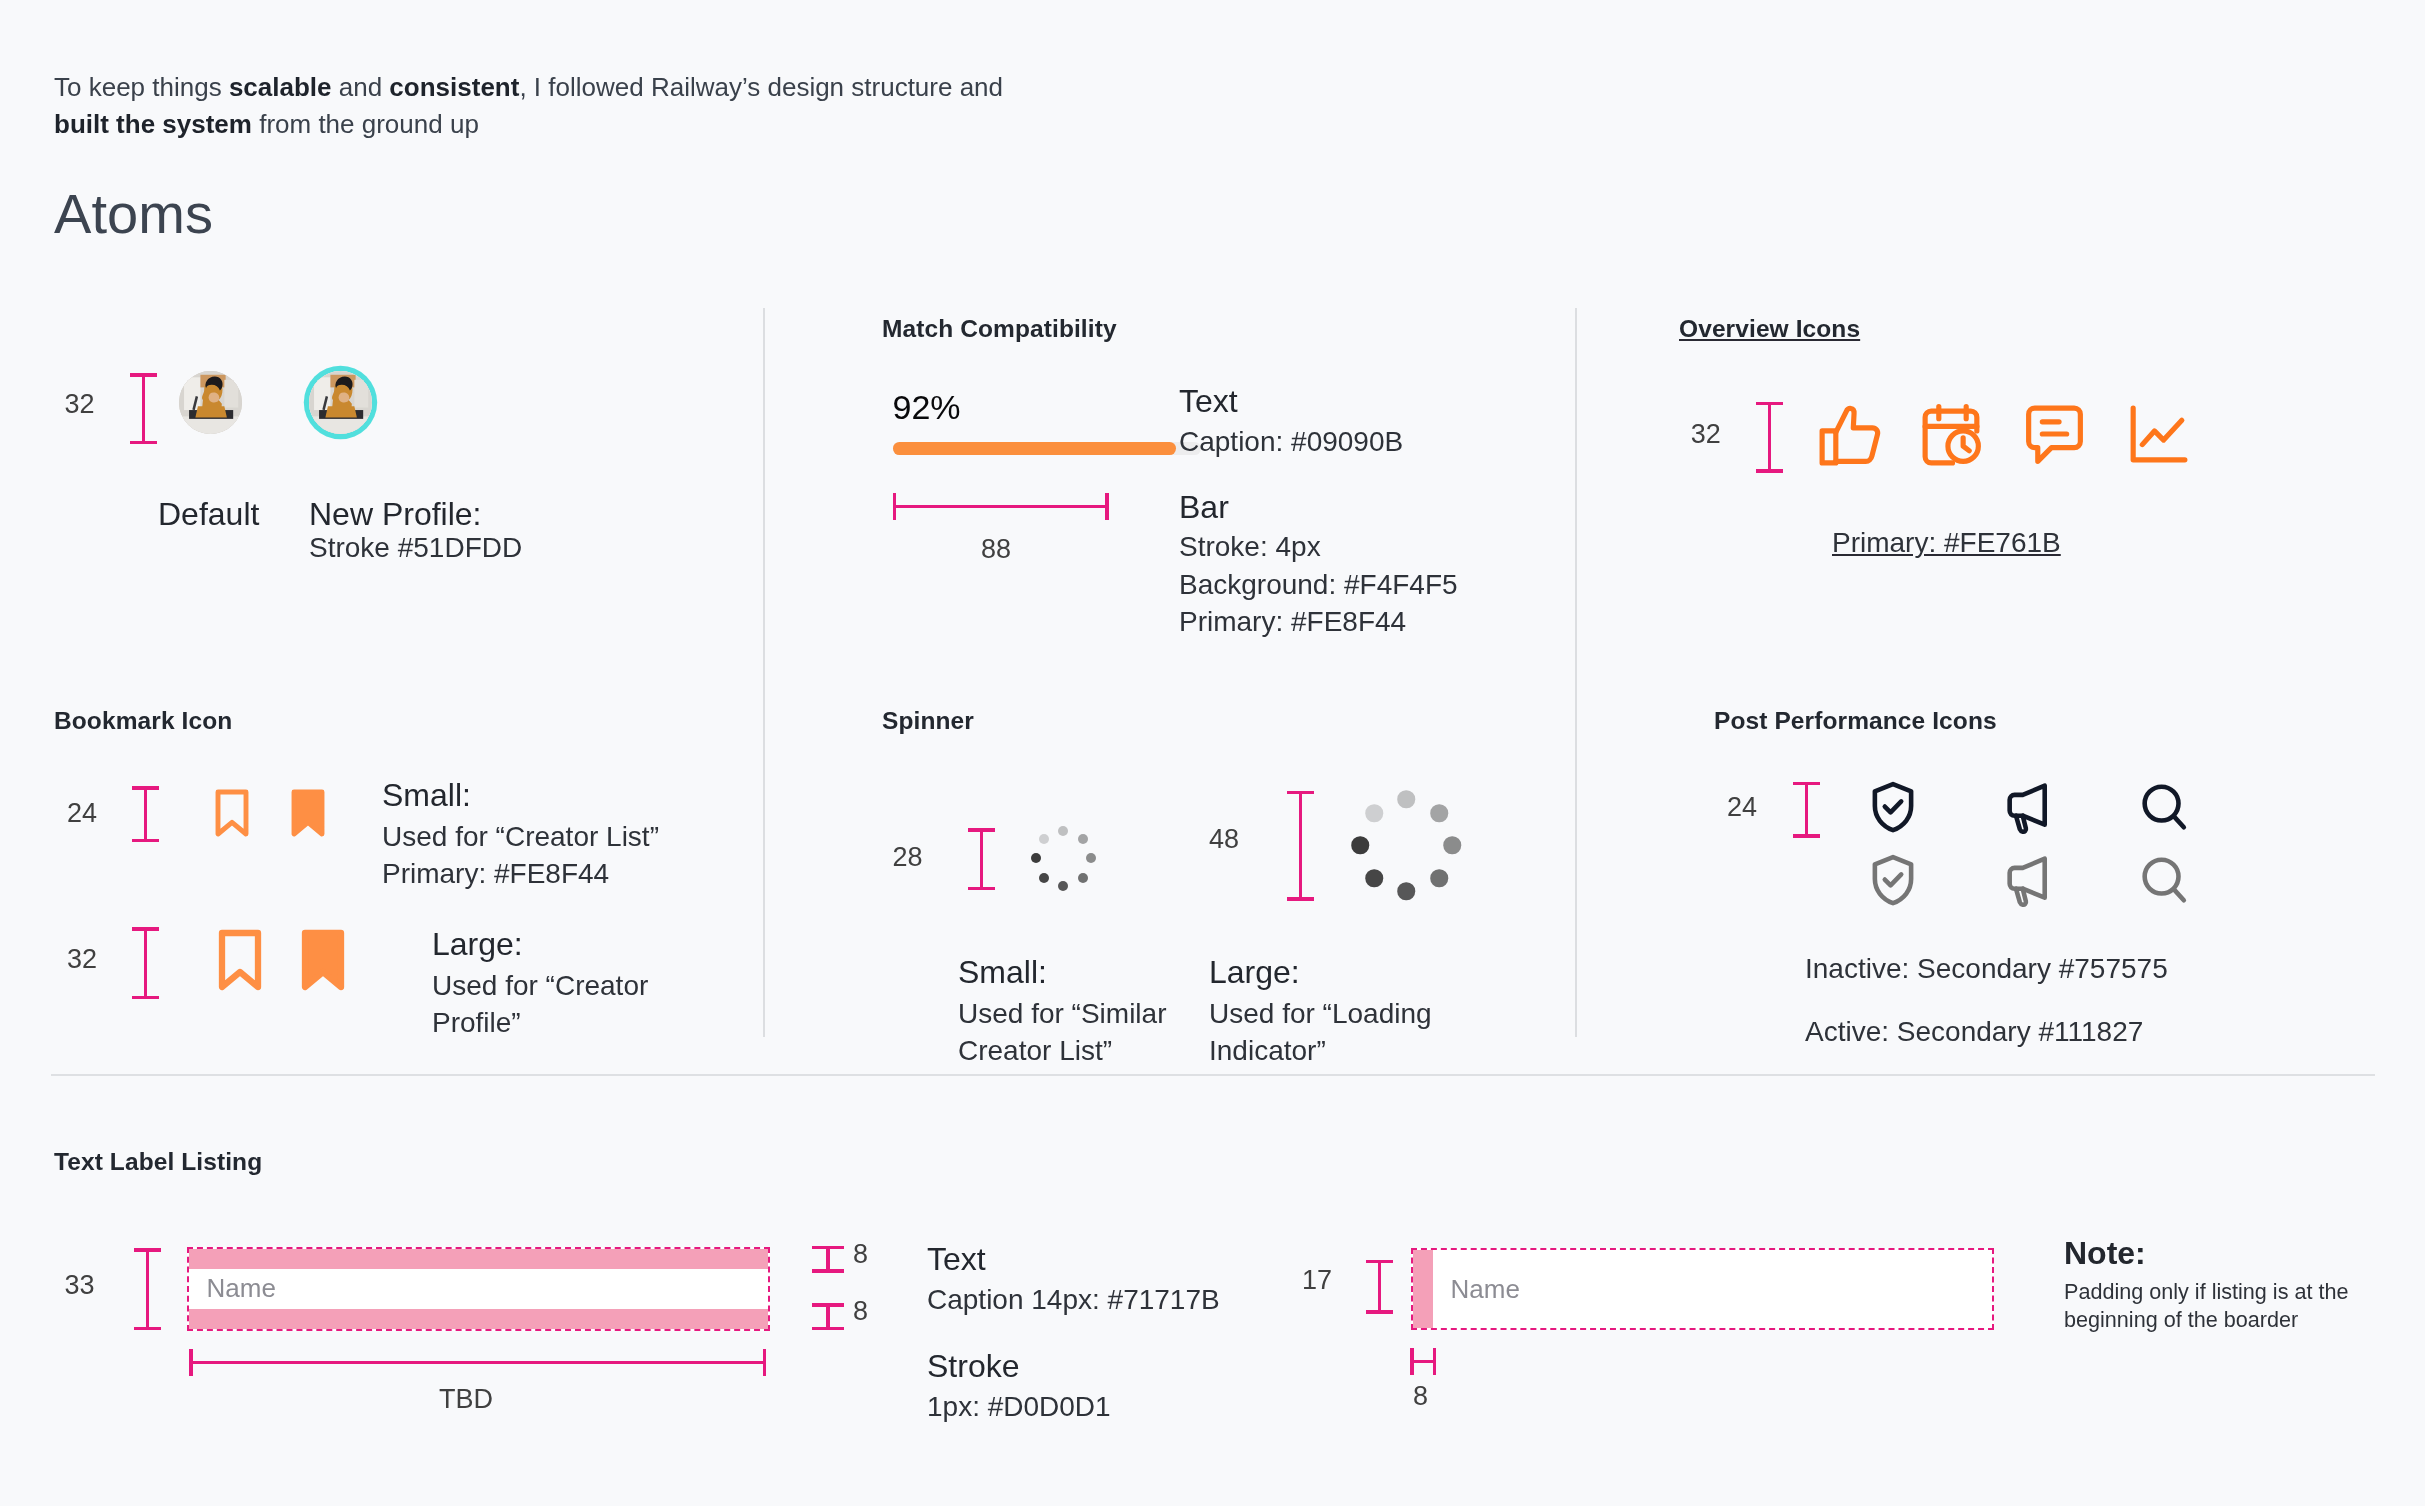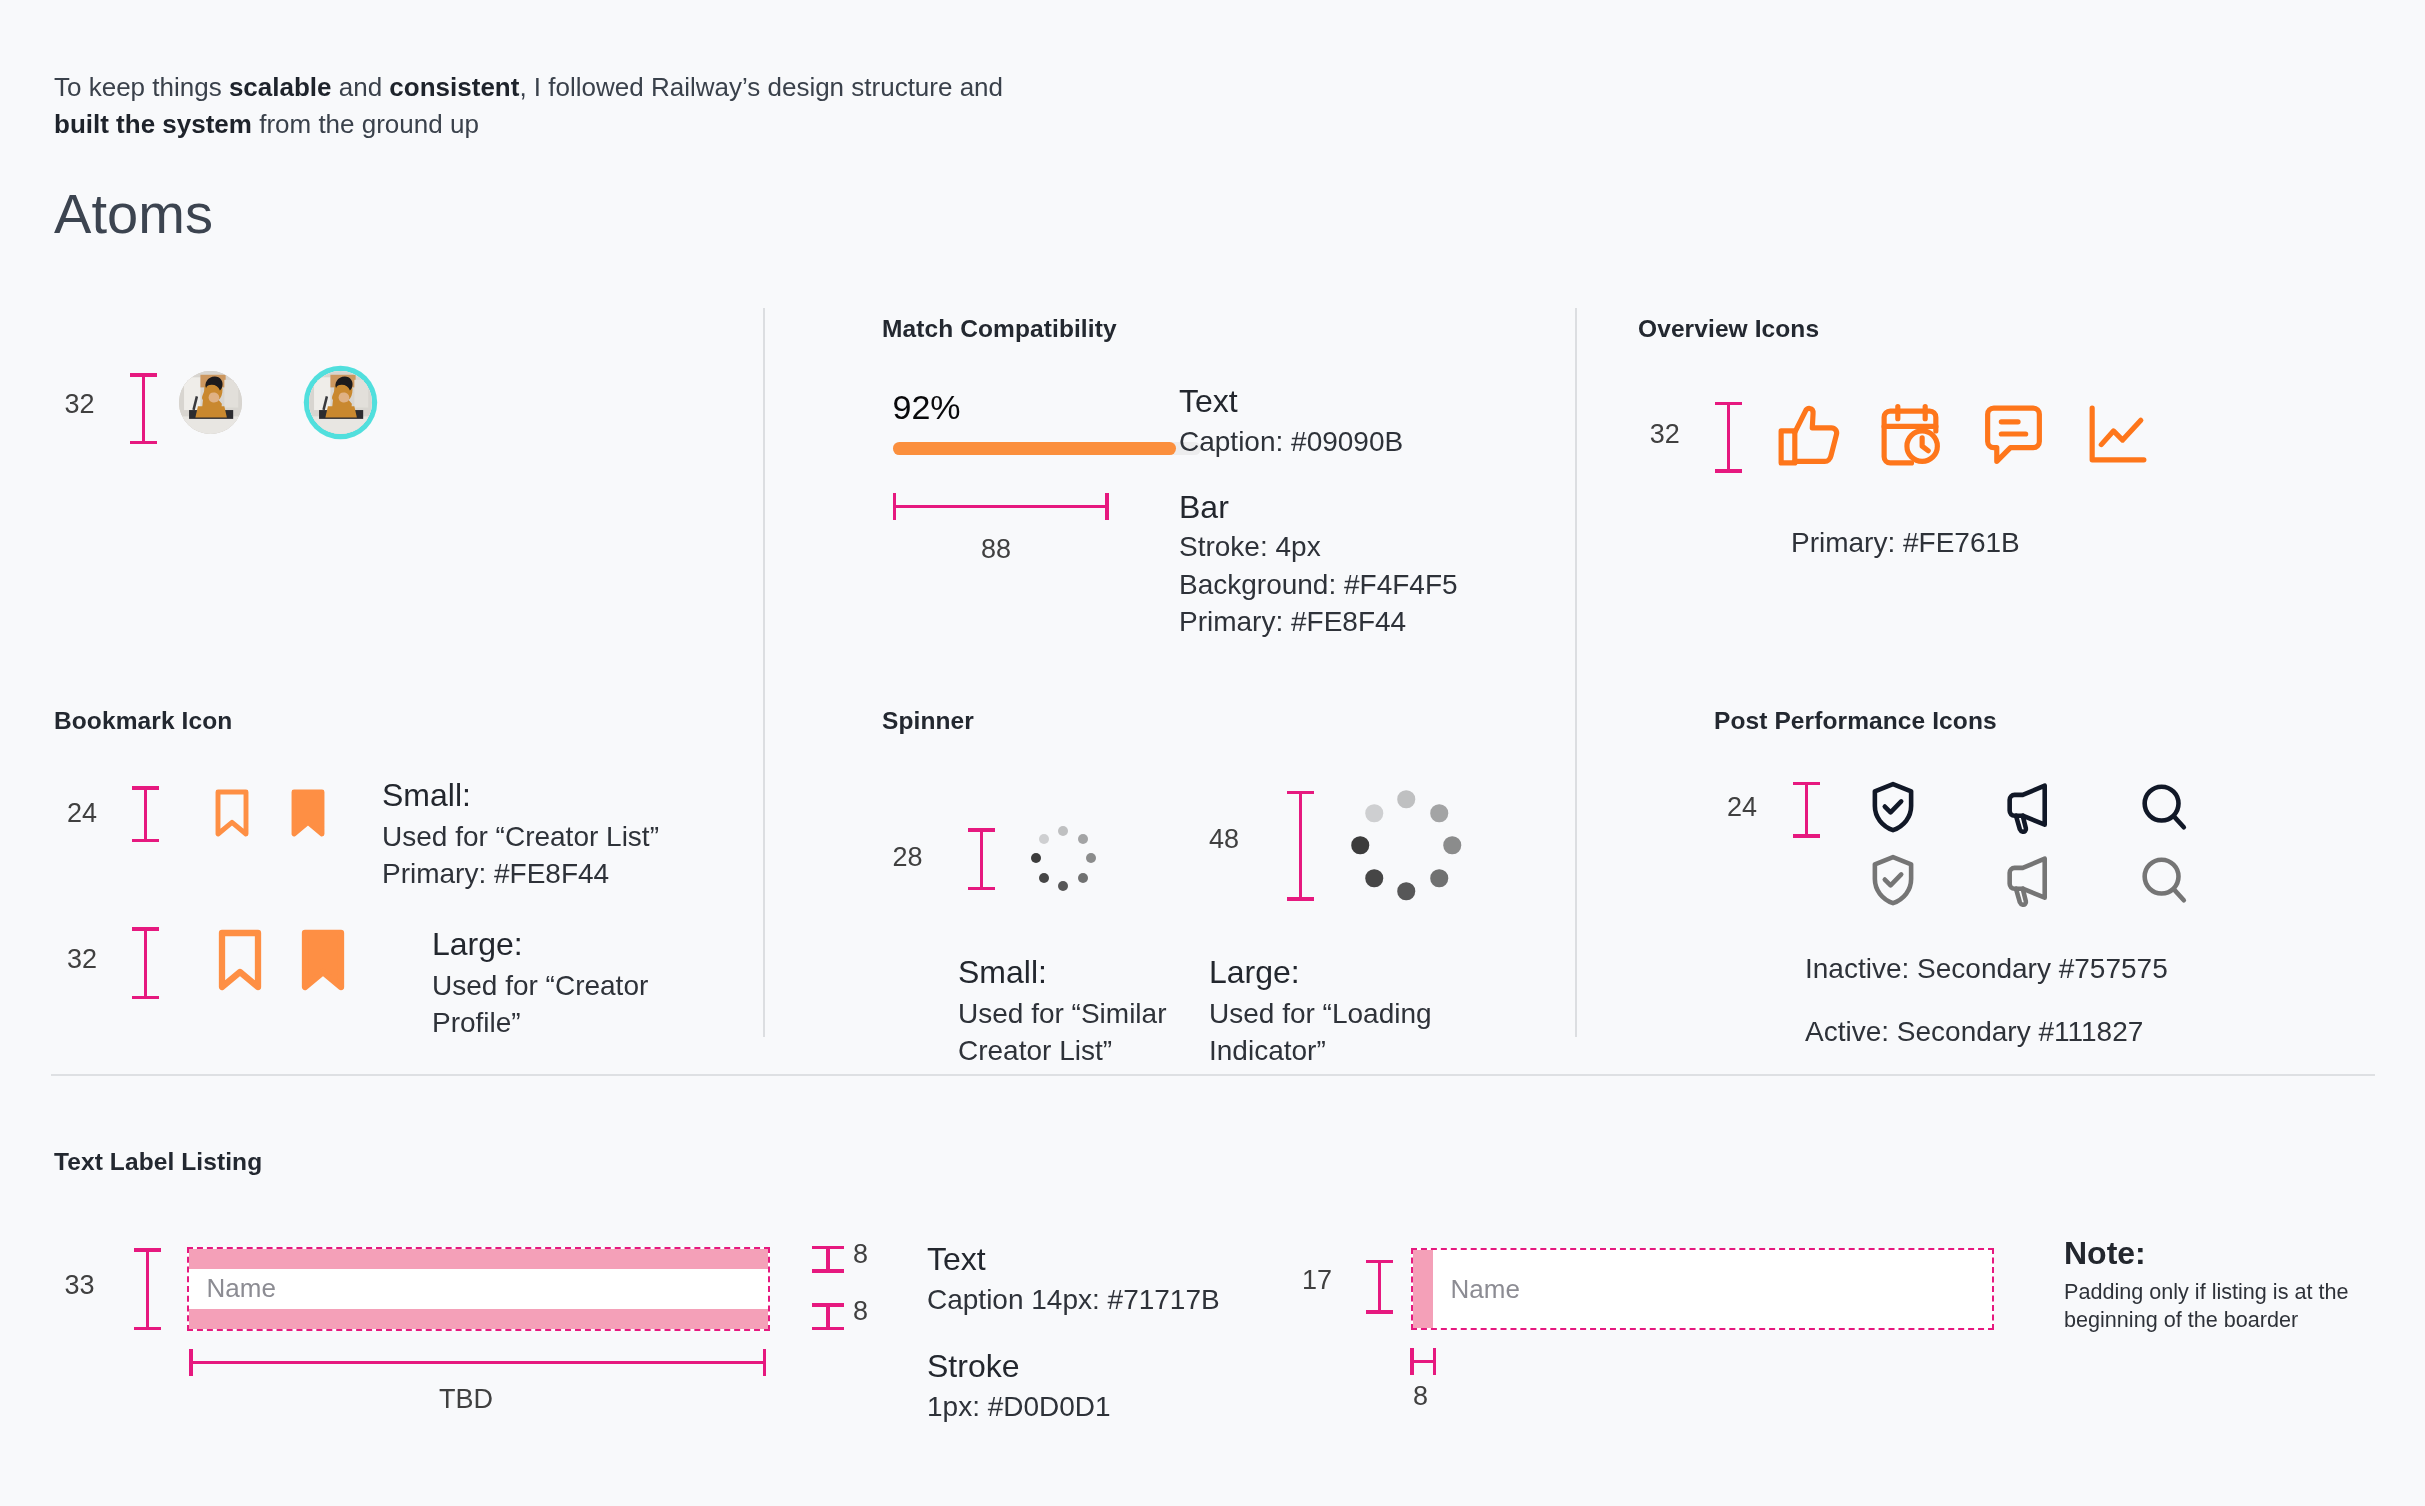--- a/index.html
+++ b/index.html
@@ -152,20 +152,25 @@
           <rect x="16" y="62" width="70" height="14" fill="#2B2B2F"></rect>
           <path d="M40 30c0-9 7-16 15-16s14 7 14 16c0 7-2 12-6 16l5 6-1 14H36l2-20c-4-5 2-10 2-16z" fill="#C9882F"></path>
           <path d="M44 16c4-8 18-10 23-2 4 6 2 14-2 17-2-6-7-9-13-9-5 0-8 2-9 5-2-3-1-8 1-11z" fill="#1C1A1C"></path>
           <path d="M55 34c6 0 9 4 9 9 0 4-3 7-8 7-5 0-9-3-9-8 0-5 3-8 8-8z" fill="#E0B184"></path>
           <path d="M30 56h42l4 18H26z" fill="#C9882F"></path>
           <rect x="24" y="40" width="4" height="22" fill="#3A3A3E" transform="rotate(14 26 50)"></rect>
         </svg>
       </div>
     </div>
 
+    <div style="position:relative; margin-top:18.7px; height:87px;">
+      <div class="lead" style="position:absolute; left:104px; top:0;">Default</div>
+      <div class="lead" style="position:absolute; left:255px; top:0;">New Profile:</div>
+      <div class="txt" style="position:absolute; left:255px; top:33px;">Stroke #51DFDD</div>
+    </div>
   </div>
 
   <div style="position:absolute; left:882px; top:315px; width:659px;">
     <div class="sec-title">Match Compatibility</div>
 
     <div style="position:relative; margin-top:45px; height:245px;">
 
       <div class="lead" style="position:absolute; left:10.5px; top:0; font-size:34px; color:#09090B;">92%</div>
 
       <div class="pbar-track" style="position:absolute; left:10.5px; top:54px;">
@@ -182,21 +187,21 @@
         <div class="txt" style="margin-top:2.3px;">Caption: #09090B</div>
 
         <div class="lead" style="margin-top:29px;">Bar</div>
         <div class="txt" style="margin-top:2.3px;">Stroke: 4px</div>
         <div class="txt">Background: #F4F4F5</div>
         <div class="txt">Primary: #FE8F44</div>
       </div>
     </div>
   </div>
 
-  <div style="position:absolute; left:1638px; top:315px; width:653px;">
+  <div style="position:absolute; left:1679px; top:315px; width:653px;text-decoration:underline;">
     <div class="sec-title">Overview Icons</div>
 
     <div style="position:relative; margin-top:48px; height:111px;">
       <div class="measure-num" style="position:absolute; left:11.7px; top:28px;">32</div>
       <div class="ibeam-v" style="position:absolute; left:77px; top:10.5px; height:71px;">
           <i></i>
         </div>
 
       <div style="position:absolute; left:134px; top:8.2px;">
         <svg width="73" height="73" viewBox="0 0 48 48" fill="none" stroke="#FE761B" stroke-width="3.4" stroke-linecap="round" stroke-linejoin="round">

